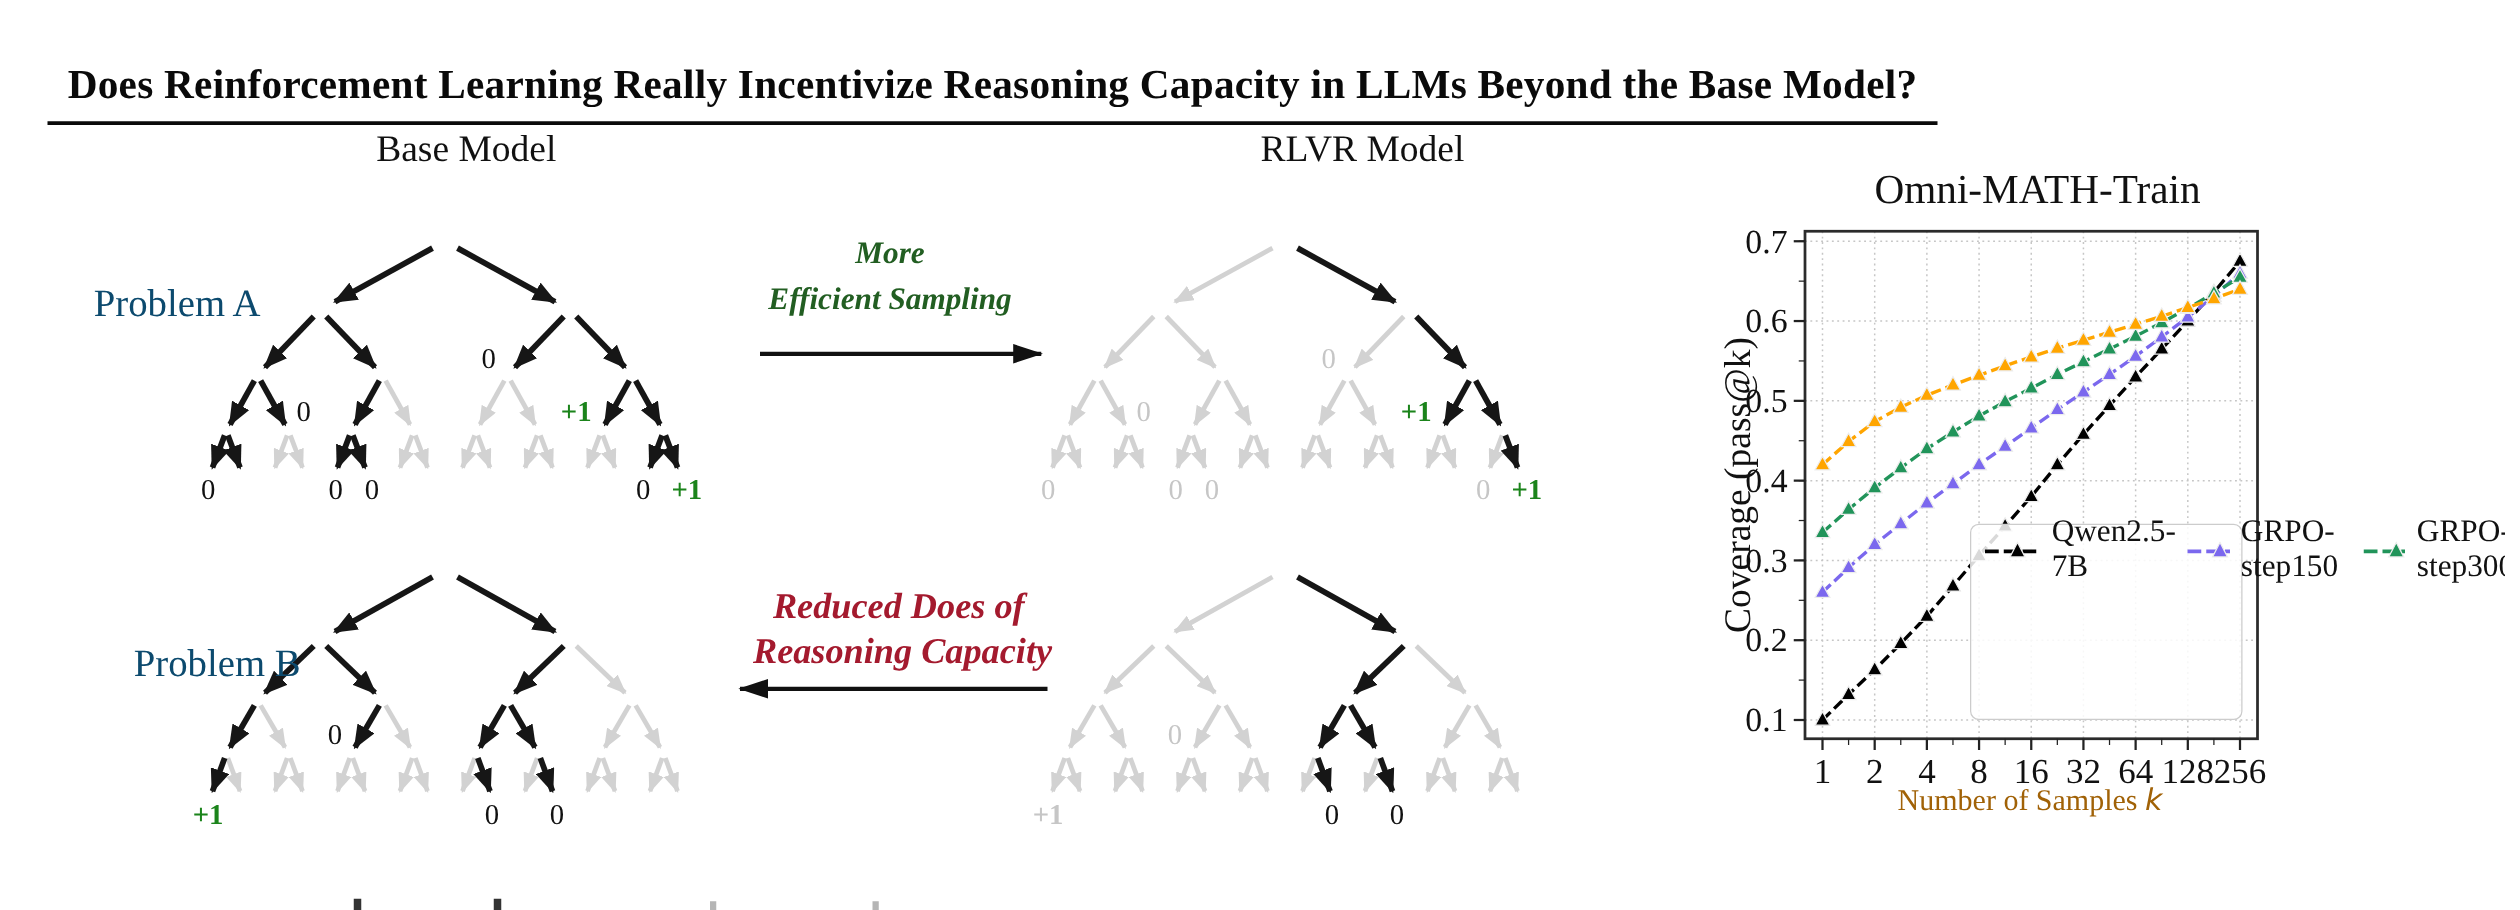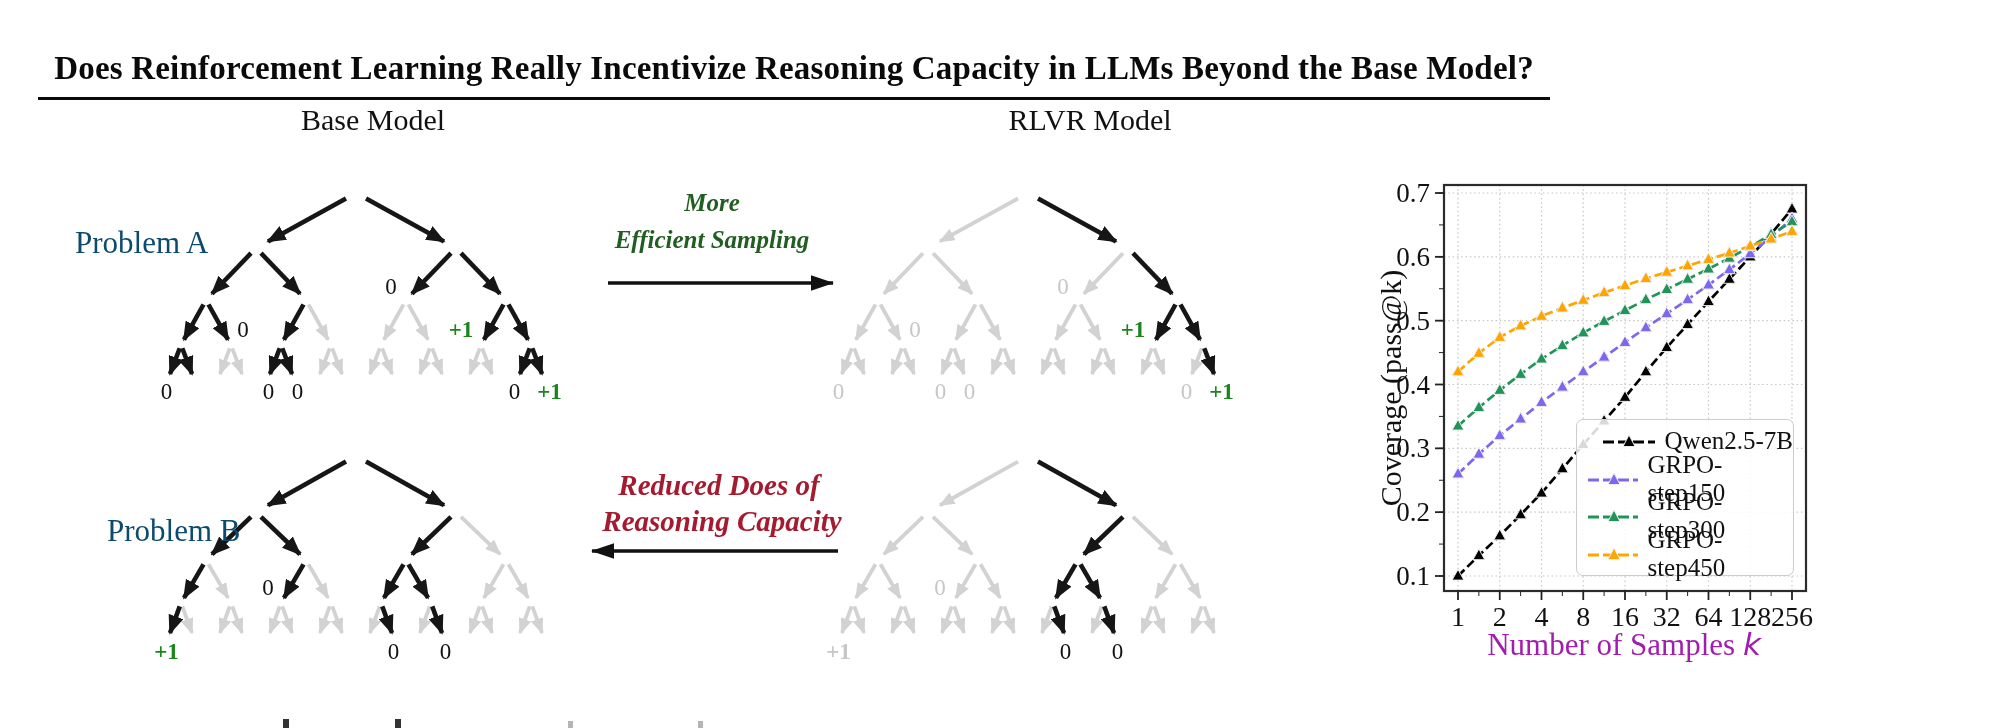--- a/index.html
+++ b/index.html
@@ -9,26 +9,26 @@
   .ctr{transform:translateX(-50%);}
   .main-title{left:38px;top:50px;width:1512px;text-align:center;font-size:33px;font-weight:700;
               color:#0a0a0a;letter-spacing:0.2px;}
   .title-underline{left:38px;top:97px;width:1512px;height:3px;background:#0a0a0a;}
   .col-header{font-size:30px;color:#111;}
   .row-label{font-size:31px;color:#0c4a6e;}
   .mid-green{font-size:25px;font-style:italic;font-weight:600;}
   .mid-red{font-size:29px;font-style:italic;font-weight:600;}
   .chart-title{font-size:33px;color:#111;}
   .ylabel{font-size:30px;color:#111;transform:translate(-50%,-50%) rotate(-90deg);transform-origin:center;}
-  .xlabel{font-size:31px;color:#a21caf;}
+  .xlabel{font-size:24px;color:#a16207;}
   .xlabel i{font-family:"DejaVu Sans",sans-serif;font-style:italic;}
   svg.canvas{position:absolute;left:0;top:0;}
   .legend{position:absolute;left:1576px;top:419px;width:218px;height:157px;
           background:rgba(255,255,255,0.85);border:1.5px solid #cccccc;border-radius:7px;
-          display:flex;flex-direction:column;justify-content:space-evenly;padding:2px 0 2px 10px;box-sizing:border-box;align-items:flex-end;}
+          display:flex;flex-direction:row;justify-content:space-evenly;padding:2px 0 2px 10px;box-sizing:border-box;}
   .lrow{display:flex;align-items:center;gap:9px;height:36px;}
   .lrow span{font-size:25px;color:#111;}
   .frag{position:absolute;}
 </style>
 </head>
 <body>
 
 <div class="fig">
 
   <div class="abs main-title">Does Reinforcement Learning Really Incentivize Reasoning Capacity in LLMs Beyond the Base Model?</div>
@@ -359,20 +359,21 @@
 
   <div class="abs row-label" style="left:75px;top:225px;">Problem A</div>
   <div class="abs row-label" style="left:75px;top:513px;margin-left:32px;">Problem B</div>
 
   <div class="abs ctr mid-green" id="mg1" style="left: 712px; top: 189px; color: rgb(34, 94, 34);">More</div>
   <div class="abs ctr mid-green" id="mg2" style="left: 712px; top: 226px; color: rgb(34, 94, 34);">Efficient Sampling</div>
 
   <div class="abs ctr mid-red" id="mr1" style="left: 719px; top: 469px; color: rgb(164, 26, 46);">Reduced Does of</div>
   <div class="abs ctr mid-red" id="mr2" style="left: 722px; top: 505px; color: rgb(164, 26, 46);">Reasoning Capacity</div>
 
+  <div class="abs ctr chart-title" style="left:1630px;top:134px;">Omni-MATH-Train</div>
   <div class="abs ylabel" style="left:1391px;top:388px;">Coverage (pass@k)</div>
   <div class="abs ctr xlabel" style="left:1624px;top:626px;">
     <span>Number of Samples</span>
     <i>k</i>
   </div>
 
   <div class="legend" id="legend">
       <div class="lrow">
         <svg width="54" height="18">
           <line x1="1" y1="10" x2="53" y2="10" stroke="#000000" stroke-width="3" stroke-dasharray="11 4"></line>

